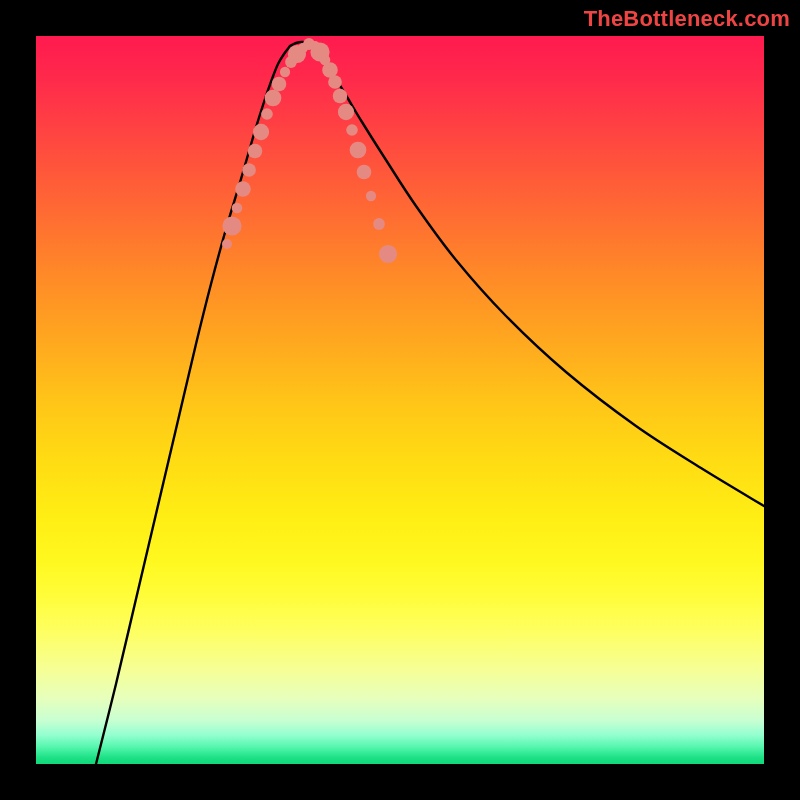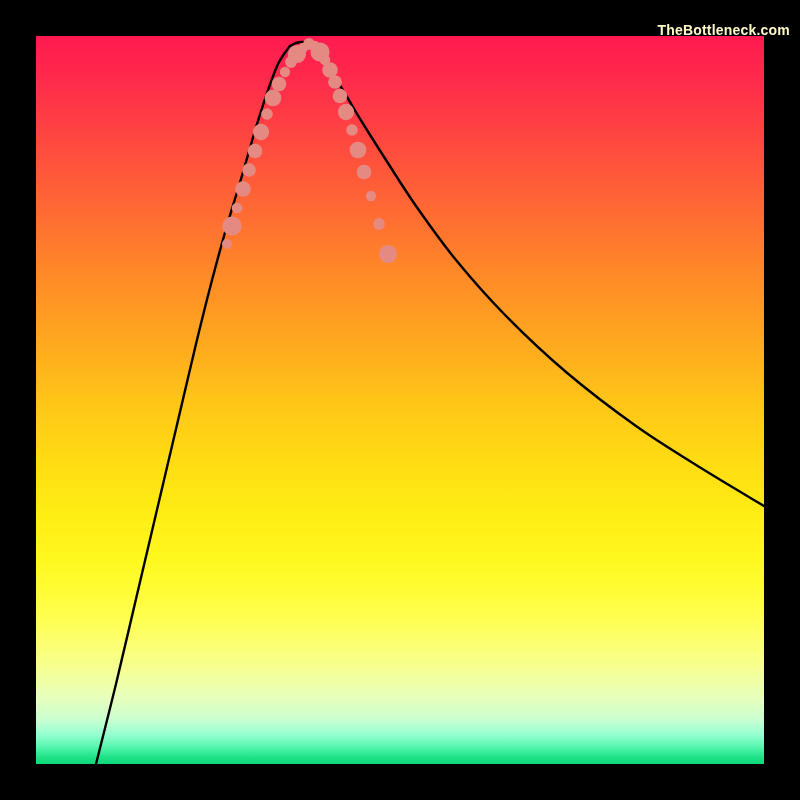--- a/index.html
+++ b/index.html
@@ -50,26 +50,25 @@
       #5cf7b2 97.5%,
       #34eb97 98.5%,
       #1be084 99.2%,
       #10d87b 100%
     );
   }
   .watermark {
     position: absolute;
     top: 6px;
     right: 10px;
-    color: #fef9c3;
-    font-size: 14px;
+    color: #ef4444;
+    font-size: 22px;
     font-weight: 600;
     letter-spacing: 0.2px;
     user-select: none;
-    margin-top: 16px;
   }
   svg.curves {
     position: absolute;
     inset: 0;
   }
 </style>
 </head>
 <body>
 
 <div class="frame">

